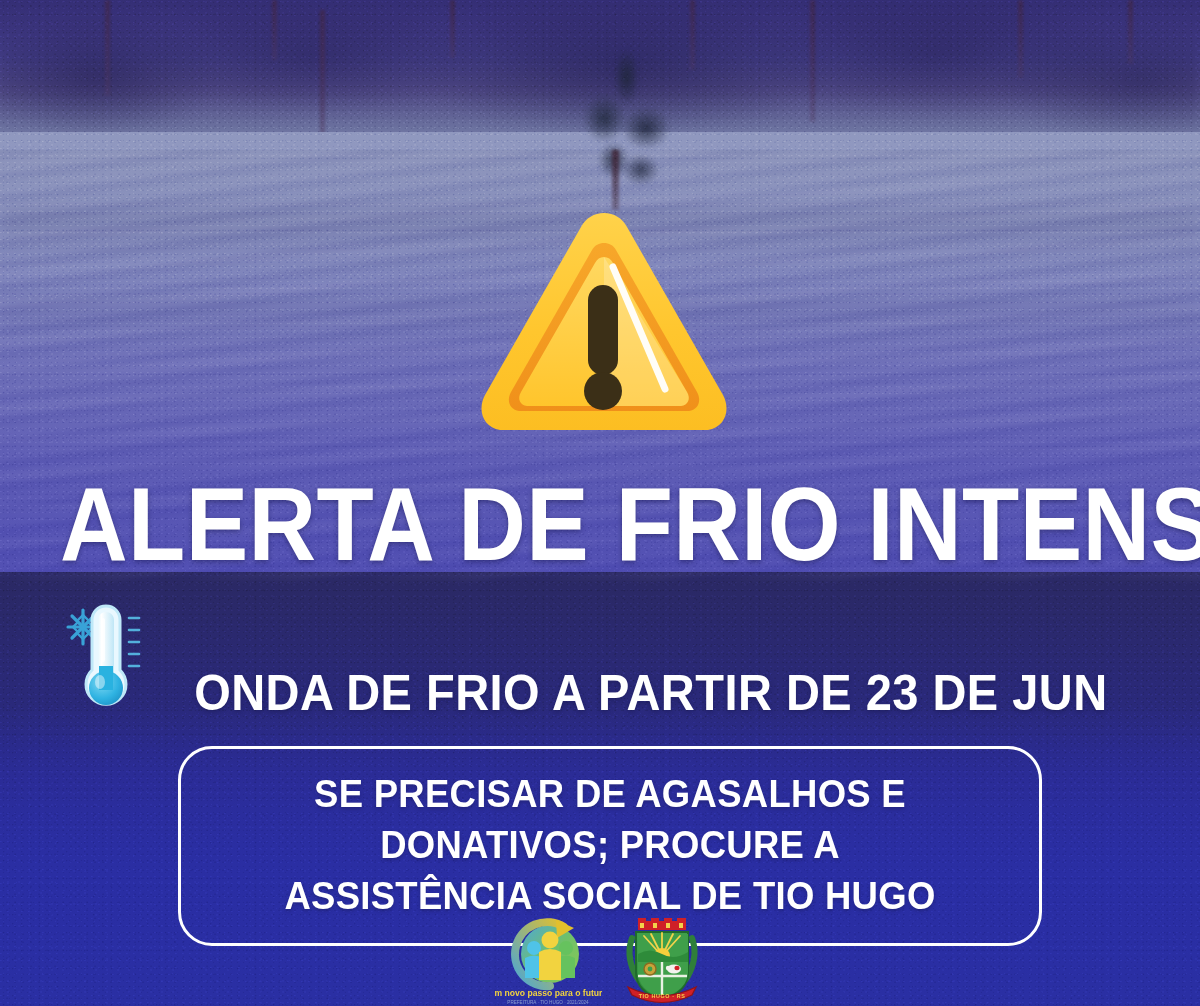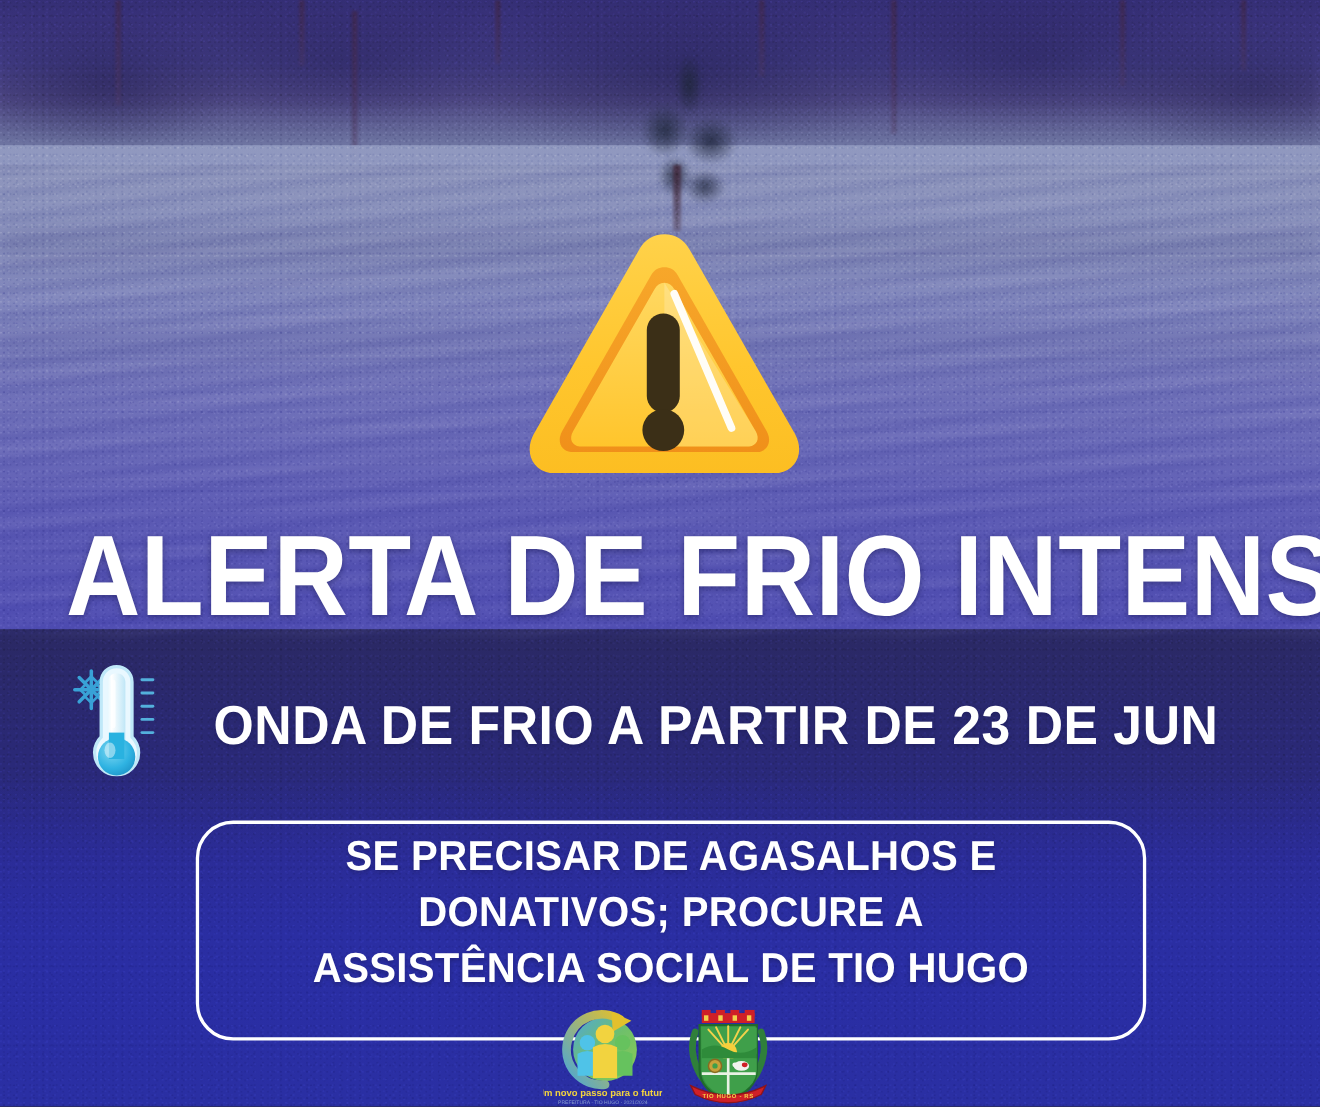--- a/index.html
+++ b/index.html
@@ -163,21 +163,21 @@
     line-height:1;
     letter-spacing:0.5px;
     transform:scaleX(.90);
     white-space:nowrap;
     text-shadow:0 2px 6px rgba(20,20,70,.45);
   }
 
   
   .subtitle-row {
     position:absolute; left:0; right:0; top:600px;
-    display:flex; align-items:center; justify-content:center;
+    display:flex; align-items:flex-end; justify-content:center;
     gap:16px;
   }
   .thermo { width:86px; height:118px; flex:0 0 auto; }
   .thermo svg { width:100%; height:100%; display:block; }
   .subtitle-text {
     color:#ffffff;
     font-weight:bold;
     font-size:50px;
     line-height:1;
     letter-spacing:0.5px;
@@ -186,21 +186,21 @@
     text-shadow:0 2px 5px rgba(20,20,70,.4);
   }
 
   
   .cta-box {
     position:absolute;
     left:178px; top:746px;
     width:864px; height:200px;
     border:3px solid #ffffff;
     border-radius:34px;
-    padding-top:5px;
+    padding-top:20px;
   }
   .cta-line {
     color:#ffffff;
     font-weight:bold;
     font-size:38px;
     line-height:51px;
     text-align:center;
     letter-spacing:0.3px;
     transform:scaleX(.96);
     white-space:nowrap;

